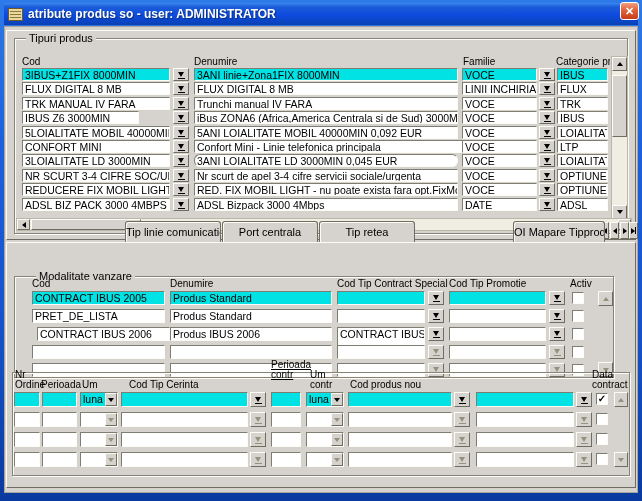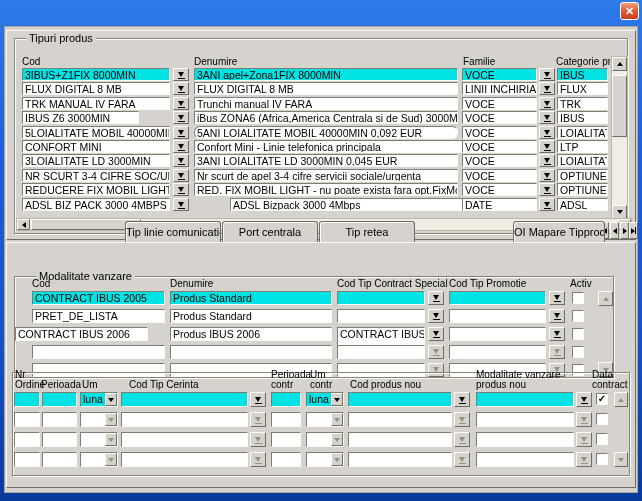--- a/index.html
+++ b/index.html
@@ -81,41 +81,45 @@
   .tab { position:absolute; top:195px; height:21px; background:#D6D3CE;
     border:1px solid #6E6D62; border-bottom:none; border-radius:3px 3px 0 0;
     box-shadow:inset 1px 1px 0 #FCFBF4; text-align:center; font-size:11px;
     line-height:20px; cursor:pointer; white-space:nowrap; overflow:hidden; z-index:2; }
   .tab.active { top:192px; height:25px; z-index:6; line-height:22px; }
 </style>
 </head>
 <body>
 
 <div class="window">
+  <div class="titlebar">
+    <span class="title-icon"></span>
+    <span class="title-text">atribute produs so - user: ADMINISTRATOR</span>
+  </div>
   <button class="close-btn">
       <span>✕</span>
     </button>
 
   <div class="client">
 
     <div class="raised" style="left:2px;top:4px;width:630px;height:210px;"></div>
     <div class="grp" style="left:10px;top:12px;width:614px;height:196px;"></div>
     <div class="grp-label" style="left:22px;top:6px;">Tipuri produs</div>
 
     <div class="lbl" style="left:18px;top:31px;">Cod</div>
     <div class="lbl" style="left:190px;top:31px;">Denumire</div>
     <div class="lbl" style="left:459px;top:31px;">Familie</div>
     <div class="lbl" style="left:552px;top:31px;width:54px;overflow:hidden;">Categorie pro</div>
 
     <div>
       <div class="fld sel" style="left:18px;top:42px;width:148px;">3IBUS+Z1FIX 8000MIN</div>
       <button class="btn3d lov" style="left:169px;top:42px;">
           <span class="lov-g"></span>
         </button>
-      <div class="fld sel" style="left:190px;top:42px;width:264px;">3ANI apel+Zona1FIX 8000MIN</div>
+      <div class="fld sel" style="left:190px;top:42px;width:264px;">3ANI linie+Zona1FIX 8000MIN</div>
       <div class="fld sel" style="left:458px;top:42px;width:75px;">VOCE</div>
       <button class="btn3d lov" style="left:535px;top:42px;">
           <span class="lov-g"></span>
         </button>
       <div class="fld sel" style="left:553px;top:42px;width:51px;">IBUS</div>
     </div>
 
     <div>
       <div class="fld" style="left:18px;top:56px;width:148px;">FLUX DIGITAL 8 MB</div>
       <button class="btn3d lov" style="left:169px;top:56px;">
@@ -153,21 +157,21 @@
           <span class="lov-g"></span>
         </button>
       <div class="fld" style="left:553px;top:85px;width:51px;">IBUS</div>
     </div>
 
     <div>
       <div class="fld" style="left:18px;top:100px;width:148px;">5LOIALITATE MOBIL 40000MIN</div>
       <button class="btn3d lov" style="left:169px;top:100px;">
           <span class="lov-g"></span>
         </button>
-      <div class="fld" style="left:190px;top:100px;width:264px;border-radius:6px;">5ANI LOIALITATE MOBIL 40000MIN 0,092 EUR</div>
+      <div class="fld" style="left:190px;top:100px;width:264px;">5ANI LOIALITATE MOBIL 40000MIN 0,092 EUR</div>
       <div class="fld" style="left:458px;top:100px;width:75px;">VOCE</div>
       <button class="btn3d lov" style="left:535px;top:100px;">
           <span class="lov-g"></span>
         </button>
       <div class="fld" style="left:553px;top:100px;width:51px;">LOIALITATE</div>
     </div>
 
     <div>
       <div class="fld" style="left:18px;top:114px;width:148px;">CONFORT MINI</div>
       <button class="btn3d lov" style="left:169px;top:114px;">
@@ -179,21 +183,21 @@
           <span class="lov-g"></span>
         </button>
       <div class="fld" style="left:553px;top:114px;width:51px;">LTP</div>
     </div>
 
     <div>
       <div class="fld" style="left:18px;top:128px;width:148px;">3LOIALITATE LD 3000MIN</div>
       <button class="btn3d lov" style="left:169px;top:128px;">
           <span class="lov-g"></span>
         </button>
-      <div class="fld" style="left:190px;top:128px;width:264px;">3ANI LOIALITATE LD 3000MIN 0,045 EUR</div>
+      <div class="fld" style="left:190px;top:128px;width:264px;border-radius:6px;">3ANI LOIALITATE LD 3000MIN 0,045 EUR</div>
       <div class="fld" style="left:458px;top:128px;width:75px;">VOCE</div>
       <button class="btn3d lov" style="left:535px;top:128px;">
           <span class="lov-g"></span>
         </button>
       <div class="fld" style="left:553px;top:128px;width:51px;">LOIALITATE</div>
     </div>
 
     <div>
       <div class="fld" style="left:18px;top:143px;width:148px;">NR SCURT 3-4 CIFRE SOC/URG</div>
       <button class="btn3d lov" style="left:169px;top:143px;">
@@ -218,21 +222,21 @@
           <span class="lov-g"></span>
         </button>
       <div class="fld" style="left:553px;top:157px;width:51px;">OPTIUNE</div>
     </div>
 
     <div>
       <div class="fld" style="left:18px;top:172px;width:148px;">ADSL BIZ PACK 3000 4MBPS</div>
       <button class="btn3d lov" style="left:169px;top:172px;">
           <span class="lov-g"></span>
         </button>
-      <div class="fld" style="left:190px;top:172px;width:264px;margin-left:36px;">ADSL Bizpack 3000 4Mbps</div>
+      <div class="fld" style="left:190px;top:172px;width:264px;">ADSL Bizpack 3000 4Mbps</div>
       <div class="fld" style="left:458px;top:172px;width:75px;">DATE</div>
       <button class="btn3d lov" style="left:535px;top:172px;">
           <span class="lov-g"></span>
         </button>
       <div class="fld" style="left:553px;top:172px;width:51px;">ADSL</div>
     </div>
 
     <div class="sb-track" style="left:607px;top:30px;width:17px;height:164px;">
       <button class="btn3d" style="left:0;top:0;width:15px;height:14px;">
           <span class="tri-up"></span>
@@ -306,21 +310,21 @@
             <span class="lov-g"></span>
           </button>
         <div class="fld" style="left:445px;top:283px;width:97px;height:14px;"></div>
         <button class="btn3d lov" style="left:545px;top:283px;height:14px;">
             <span class="lov-g"></span>
           </button>
         <span class="chk" style="left:568px;top:284px;"></span>
       </div>
 
       <div>
-        <div class="fld" style="left:11px;top:301px;width:133px;height:14px;">CONTRACT IBUS 2006</div>
+        <div class="fld" style="left:33px;top:301px;width:133px;height:14px;">CONTRACT IBUS 2006</div>
         <div class="fld" style="left:166px;top:301px;width:162px;height:14px;">Produs IBUS 2006</div>
         <div class="fld" style="left:333px;top:301px;width:88px;height:30px;">CONTRACT IBUS</div>
         <button class="btn3d lov" style="left:424px;top:301px;height:14px;">
             <span class="lov-g"></span>
           </button>
         <div class="fld" style="left:445px;top:301px;width:97px;height:14px;"></div>
         <button class="btn3d lov" style="left:545px;top:301px;height:14px;">
             <span class="lov-g"></span>
           </button>
         <span class="chk" style="left:568px;top:302px;"></span>
@@ -360,24 +364,23 @@
           <span class="tri-dn"></span>
         </button>
     </div>
 
     <div class="grp" style="left:8px;top:346px;width:618px;height:104px;z-index:2;"></div>
 
     <div class="lbl wrap" style="left:11px;top:344px;width:30px;">Nr Ordine</div>
     <div class="lbl" style="left:37px;top:354px;">Perioada</div>
     <div class="lbl" style="left:78px;top:354px;">Um</div>
     <div class="lbl" style="left:125px;top:354px;">Cod Tip Cerinta</div>
-    <div class="lbl wrap" style="left:267px;top:344px;width:44px;">Perioada contr</div>
+    <div class="lbl wrap" style="left:267px;top:334px;width:44px;text-decoration:underline;">Perioada contr</div>
     <div class="lbl wrap" style="left:306px;top:344px;width:28px;">Um contr</div>
     <div class="lbl" style="left:346px;top:354px;">Cod produs nou</div>
-    <div class="lbl wrap" style="left:472px;top:344px;width:104px;">Modalitate vanzare produs nou</div>
     <div class="lbl wrap" style="left:588px;top:344px;width:44px;">Data contract</div>
 
     <div class="bot" style="position:absolute;z-index:2;">
 
       <div>
         <div class="fld sel" style="left:10px;top:366px;width:26px;height:15px;"></div>
         <div class="fld sel" style="left:38px;top:366px;width:35px;height:15px;"></div>
         <div class="combo" style="left:76px;top:366px;width:38px;">
           <span class="ctext sel">luna</span>
           <span class="cbtn">

